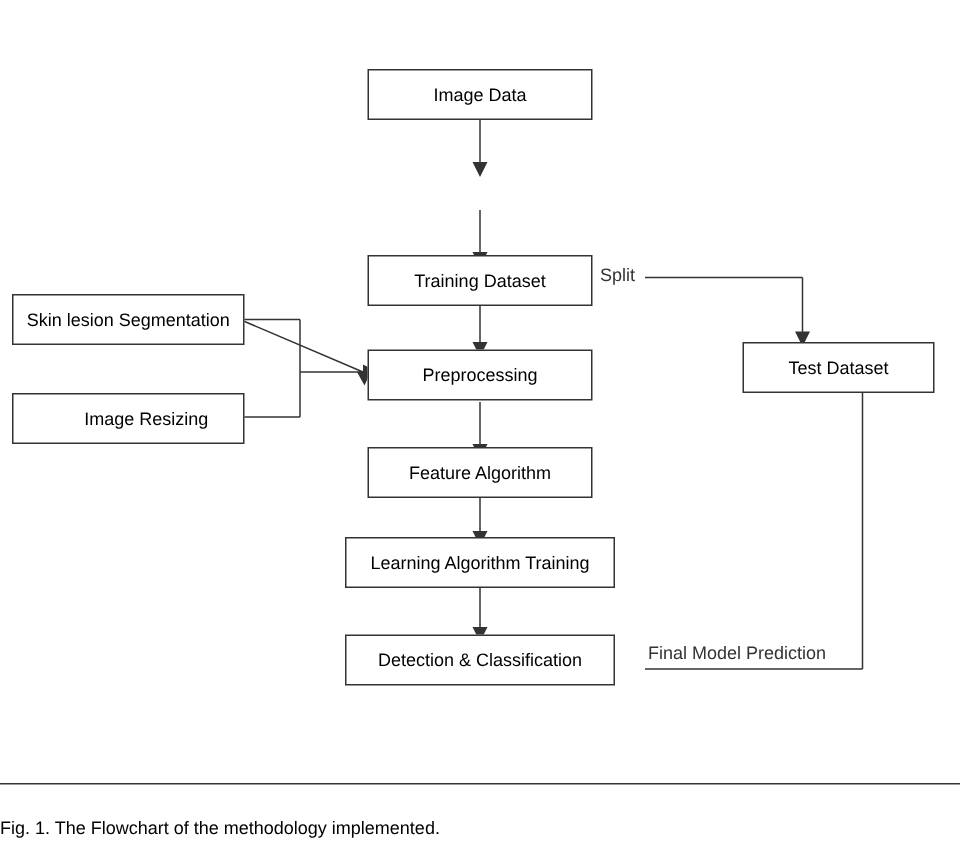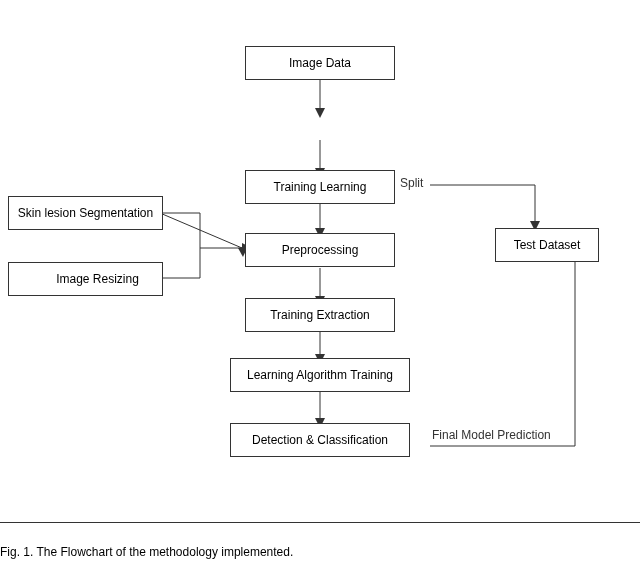--- a/index.html
+++ b/index.html
@@ -95,44 +95,44 @@
     <line x1="200" y1="250" x2="200" y2="220" stroke="#333" stroke-width="1"></line>
 
   </svg>
 
   <div class="box" style="left:245px;top:18px;width:150px;height:34px;">
     <span>Image Data</span>
   </div>
 
 
   <div class="box" style="left:245px;top:142px;width:150px;height:34px;">
-    <span>Training Learning</span>
+    <span>Training Dataset</span>
   </div>
 
   <div class="label-text" style="left:400px;top:148px;">
     <span>Split</span>
   </div>
 
   <div class="box" style="left:245px;top:205px;width:150px;height:34px;">
     <span>Preprocessing</span>
   </div>
 
   <div class="box" style="left:245px;top:270px;width:150px;height:34px;">
-    <span>Training Extraction</span>
+    <span>Feature Algorithm</span>
   </div>
 
   <div class="box" style="left:230px;top:330px;width:180px;height:34px;">
     <span>Learning Algorithm Training</span>
   </div>
 
   <div class="box" style="left:230px;top:395px;width:180px;height:34px;">
     <span>Detection &amp; Classification</span>
   </div>
 
-  <div class="box" style="left:495px;top:200px;width:104px;height:34px;">
+  <div class="box" style="left:495px;top:200px;width:128px;height:34px;">
     <span>Test Dataset</span>
   </div>
 
   <div class="label-text" style="left:432px;top:400px;">
     <span>Final Model Prediction</span>
   </div>
 
   <div class="box" style="left:8px;top:168px;width:155px;height:34px;">
     <span>Skin lesion Segmentation</span>
   </div>

